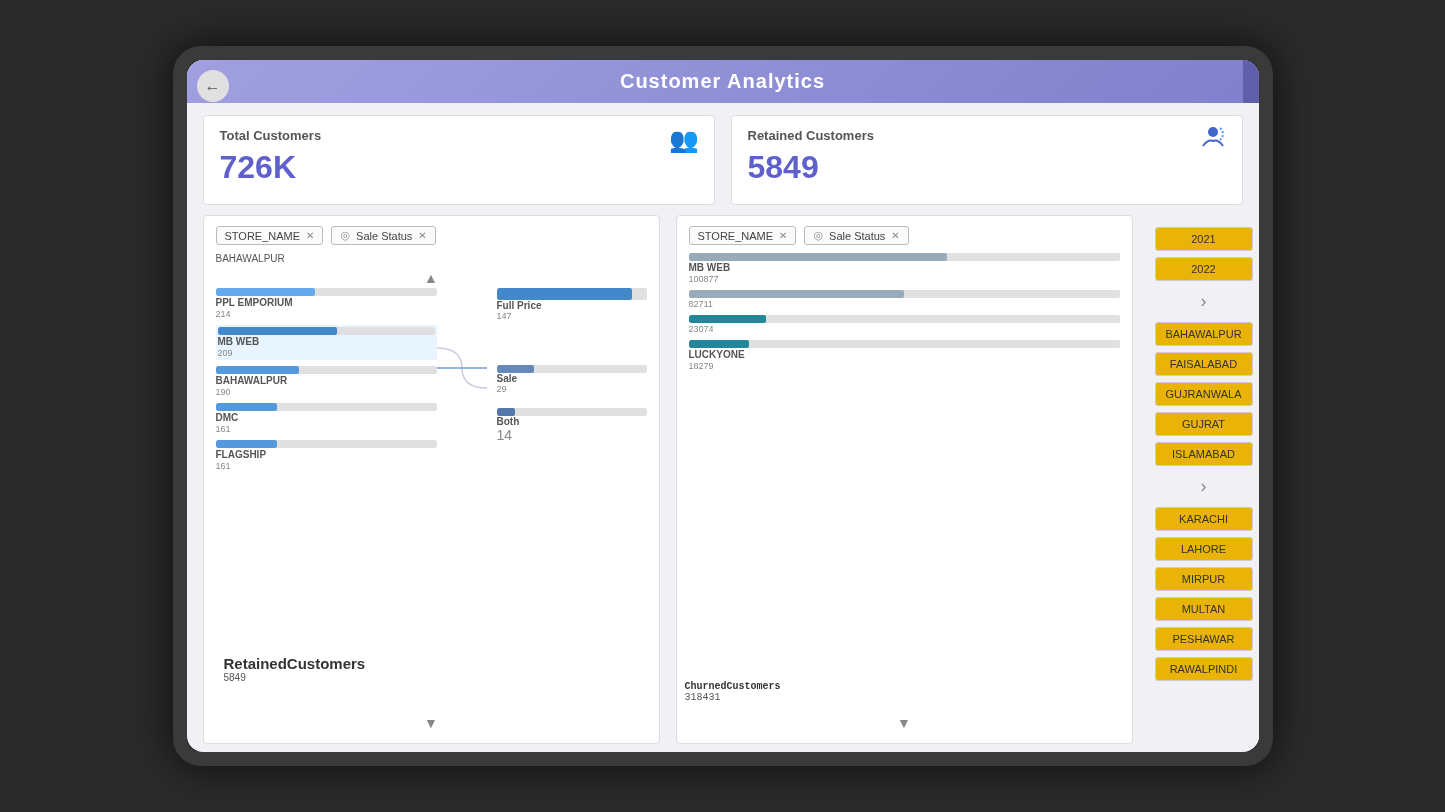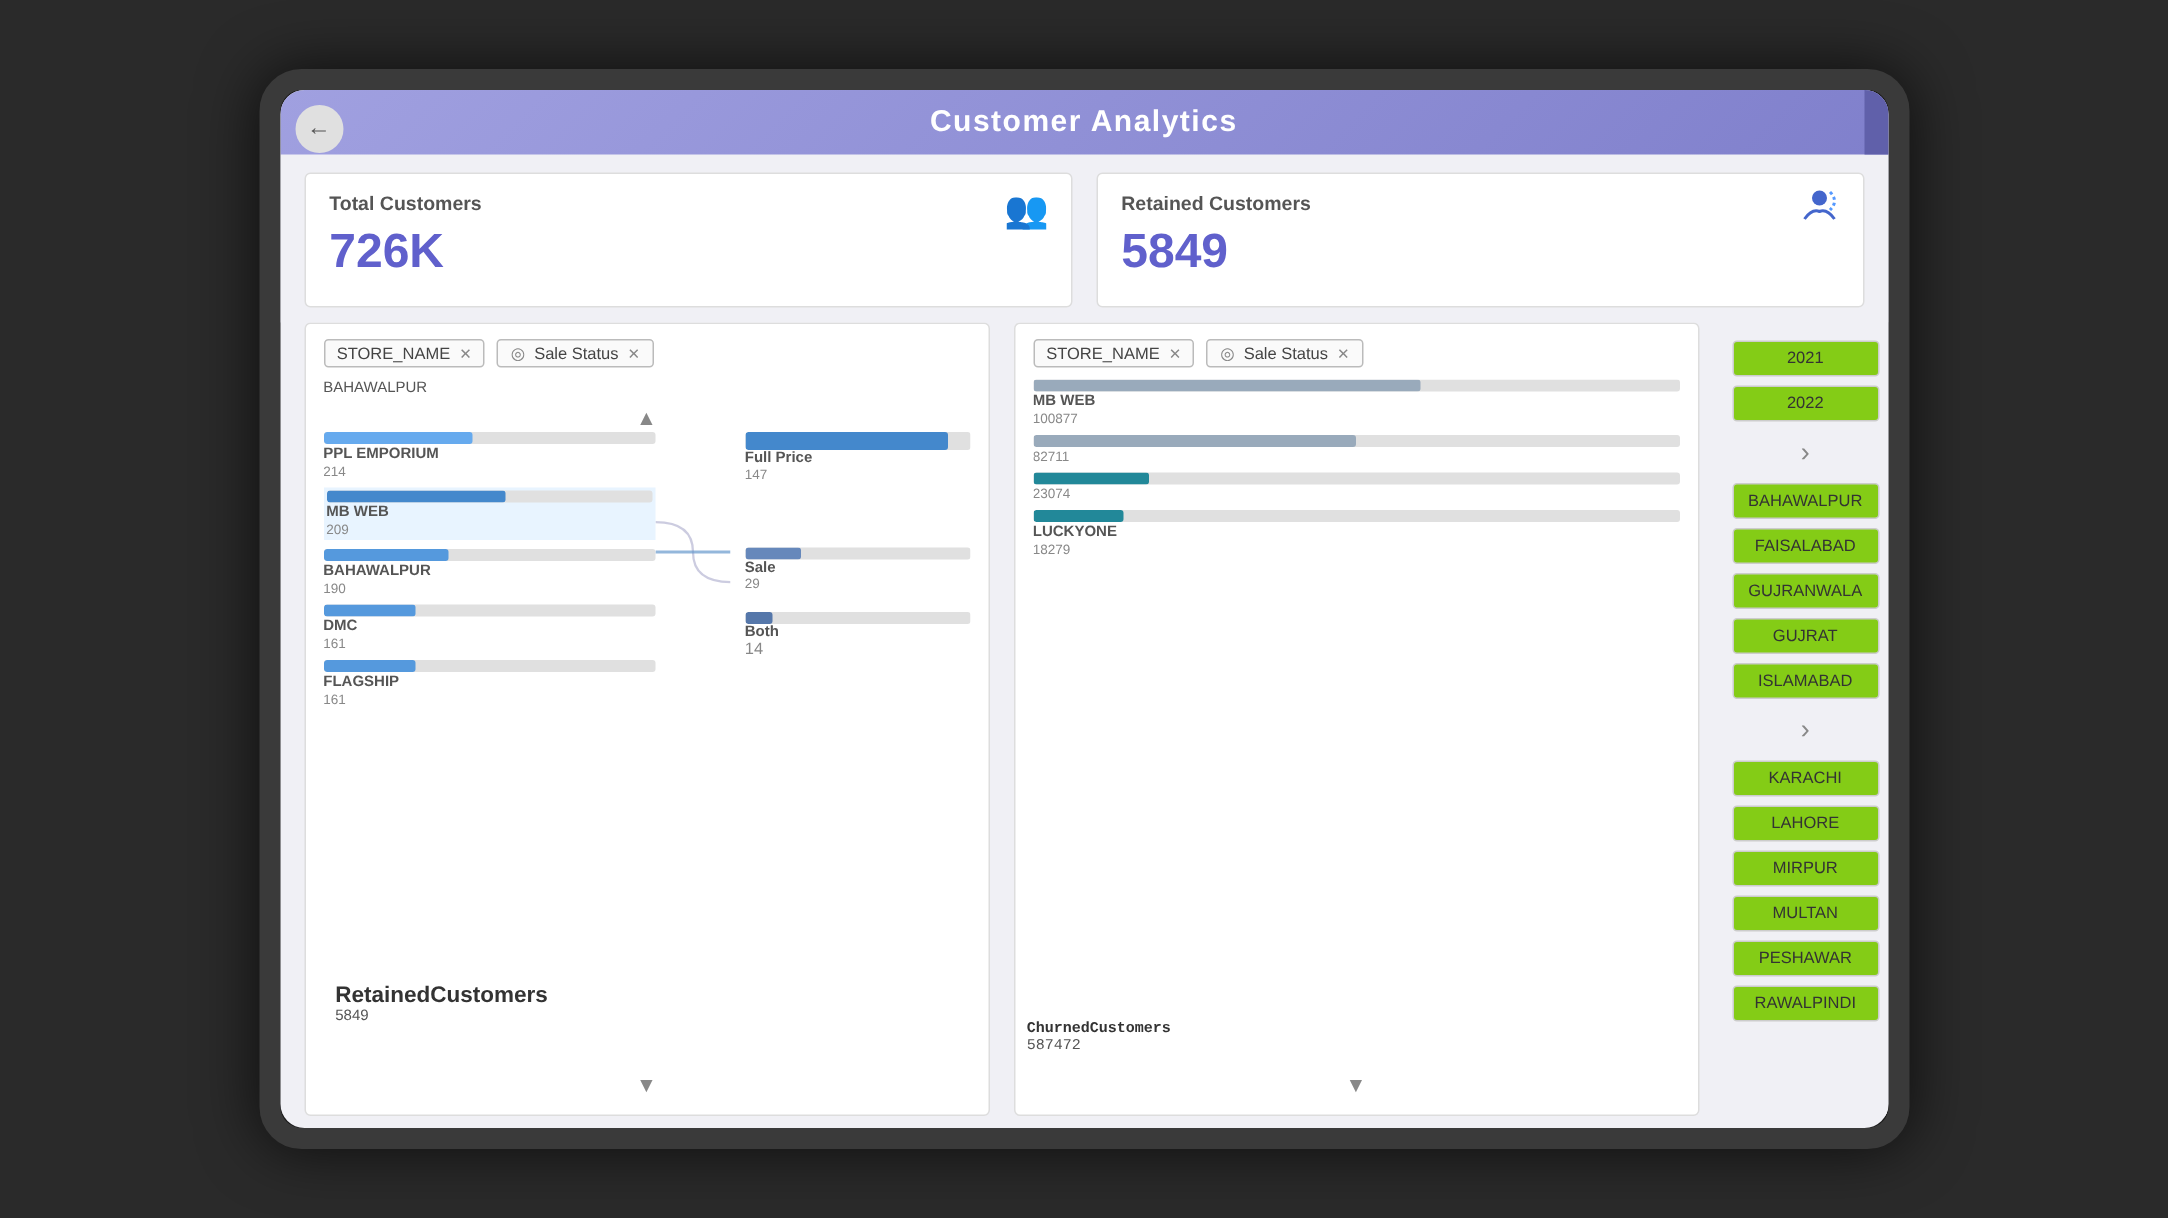--- a/index.html
+++ b/index.html
@@ -211,21 +211,21 @@
 
     .side-filters {
       display: flex;
       flex-direction: column;
       gap: 6px;
       padding: 12px 6px;
       width: 110px;
       background: #f0f0f5;
     }
     .side-filter-btn {
-      background: #84cc16;
+      background: #eab308;
       border: 1px solid #ccc;
       border-radius: 3px;
       padding: 5px 8px;
       font-size: 11px;
       color: #333;
       text-align: center;
       cursor: pointer;
     }
     .side-nav-arrow {
       display: flex;
@@ -401,21 +401,21 @@
               </div>
               <div style="font-size:10px; color:#555; font-weight:600;">Sale</div>
               <div style="font-size:9px; color:#888;">29</div>
             </div>
 
             <div>
               <div class="sale-bar-track" style="height:8px; border-radius:2px; overflow:hidden;">
                 <div class="sale-bar-blue" style="width:12%; height:8px; background:#5577aa;"></div>
               </div>
               <div style="font-size:10px; color:#555; font-weight:600;">Both</div>
-              <div style="font-size:11px; color:#888;">14</div>
+              <div style="font-size:14px; color:#888;">14</div>
             </div>
           </div>
 
           <div style="position:absolute; bottom:30px; left:8px;">
             <div style="font-size:15px; font-weight:bold; color:#333;">RetainedCustomers</div>
             <div style="font-size:10px; color:#555;">5849</div>
           </div>
         </div>
 
         <div class="chevron-down">▼</div>
@@ -464,21 +464,21 @@
             <div class="bar-track" style="height:8px;">
                 <div class="bar-fill bar-small-teal" style="width:14%"></div>
               </div>
             <div class="bar-label">LUCKYONE</div>
             <div class="bar-sub">18279</div>
           </div>
         </div>
 
         <div style="position:absolute; bottom:40px; left:8px;font-family:Liberation Mono, monospace;">
           <div style="font-size:10px; font-weight:bold; color:#333;">ChurnedCustomers</div>
-          <div style="font-size:10px; color:#555;">587472</div>
+          <div style="font-size:10px; color:#555;">318431</div>
         </div>
 
         <div class="chevron-down">▼</div>
       </div>
 
       <div class="side-filters">
 
         <div class="side-filter-btn">2021</div>
         <div class="side-filter-btn">2022</div>
 

